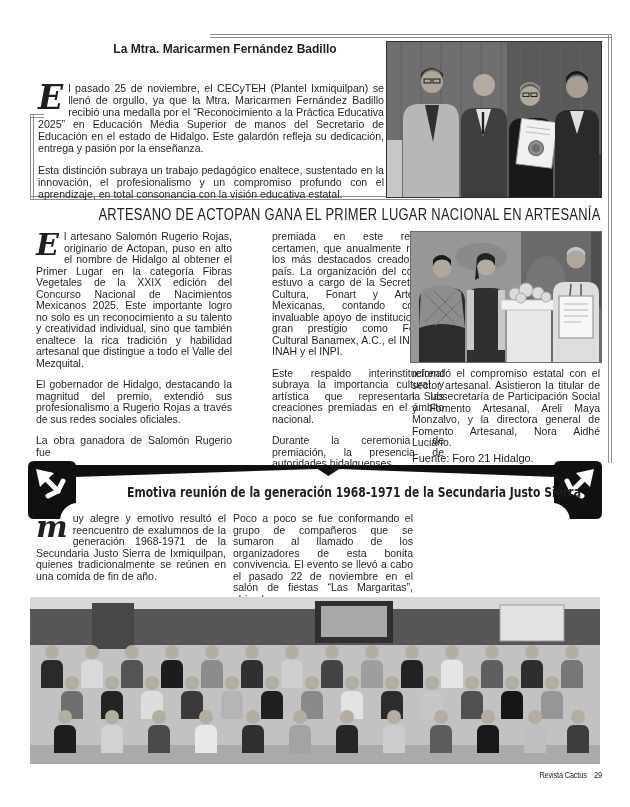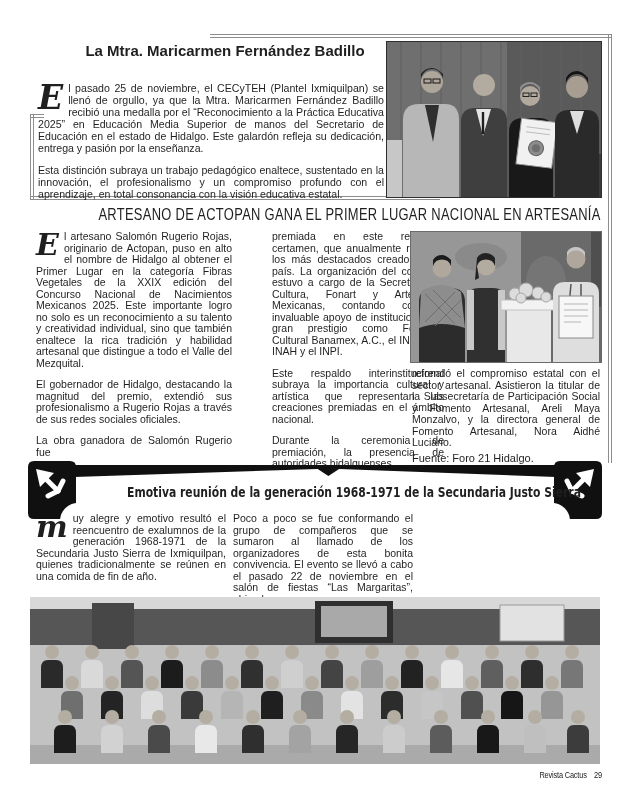--- a/index.html
+++ b/index.html
@@ -4,21 +4,21 @@
 <style>
   html,body{margin:0;padding:0;background:#e9e9e9;}
   .page{position:relative;width:630px;height:807px;background:#ffffff;margin:0 auto;
         font-family:"Liberation Sans", sans-serif;color:#1f1f1f;overflow:hidden;}
   .abs{position:absolute;}
   
   .dl-h{height:4px;border-top:1px solid #8d8d8d;border-bottom:1px solid #8d8d8d;box-sizing:border-box;}
   .dl-v{width:4px;border-left:1px solid #8d8d8d;border-right:1px solid #8d8d8d;box-sizing:border-box;}
   
   .h1block{left:58px;top:42px;width:334px;text-align:center;font-weight:bold;
-           font-size:15px;line-height:1.17;}
+           font-size:12px;line-height:1.17;}
   .body1{left:38px;top:83px;width:346px;font-size:10.6px;line-height:11.9px;text-align:justify;}
   .body1 p{margin:0 0 11px 0;}
   .dropcap{float:left;font-family:"DejaVu Serif", serif;font-style:italic;font-weight:bold;
            font-size:33px;line-height:27px;margin:1px 5px 0 0;}
   .dropcap.small{font-size:30px;line-height:25px;}
   
   .t2{left:30px;top:205px;width:570px;text-align:center;font-size:17px;letter-spacing:.4px;
       white-space:nowrap;transform:scaleX(.76);transform-origin:50% 50%;}
   .col{font-size:10.5px;line-height:11.5px;text-align:justify;}
   .col p{margin:0 0 10px 0;}

